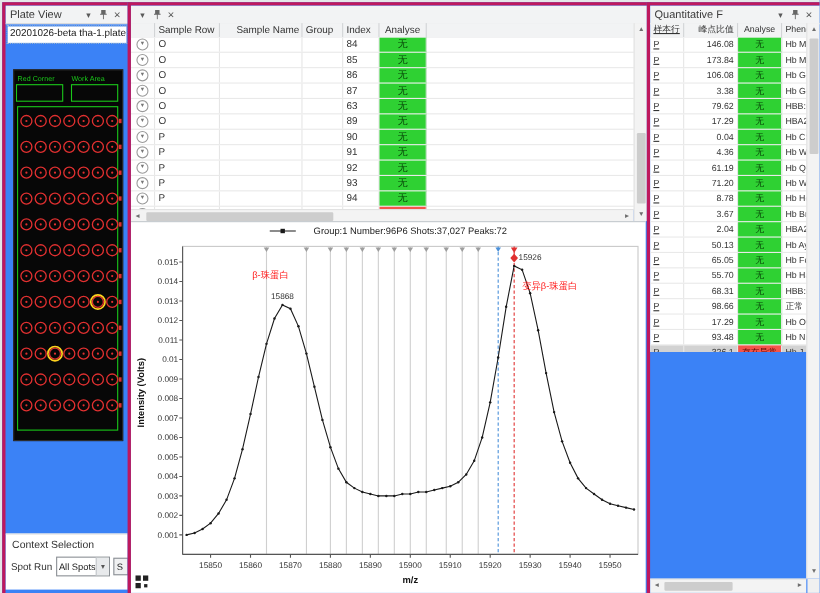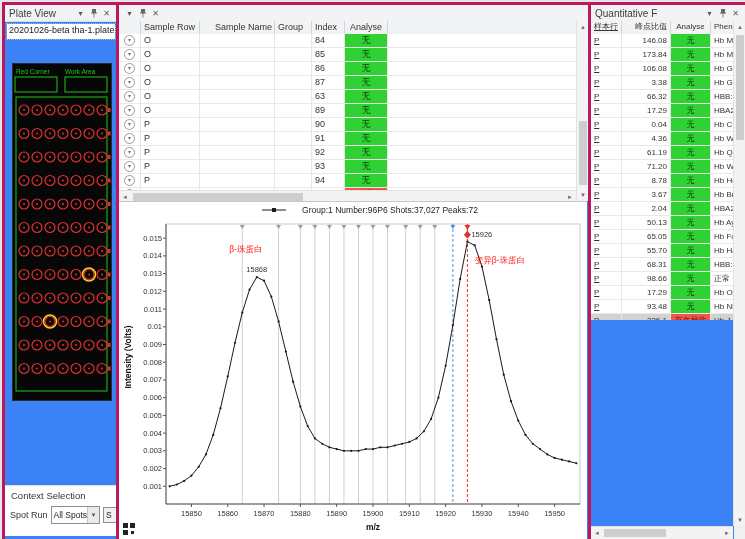--- a/index.html
+++ b/index.html
@@ -53,21 +53,21 @@
   .row-selected .cell-err{background:#f4544b;}
   
   .sb{position:absolute;background:#f3f3f3;}
   .sb-v{width:12px;border-left:1px solid #e2e2e2;}
   .sb-h{height:12px;border-top:1px solid #e2e2e2;}
   .sb-btn{position:absolute;width:12px;height:12px;display:flex;align-items:center;justify-content:center;font-size:6px;color:#6e6e6e;}
   .sb-thumb{position:absolute;background:#cdcdcd;border-radius:1px;}
   .sb-corner{position:absolute;background:#f0f0f0;}
   
   #chart-area{position:absolute;left:0;top:196px;width:468px;height:337px;background:#fff;border-top:1px solid #c3c8cc;}
-  .chart-legend{position:absolute;left:0;top:3px;width:100%;display:flex;align-items:center;justify-content:center;gap:16px;font-size:8.5px;color:#222;padding-left:17px;}
+  .chart-legend{position:absolute;left:0;top:3px;width:100%;display:flex;align-items:center;justify-content:center;gap:16px;font-size:8.5px;color:#222;}
   #ylabel{position:absolute;left:-56px;top:150px;width:130px;text-align:center;font-size:8.5px;font-weight:bold;color:#111;transform:rotate(-90deg);}
   #chart-svg{position:absolute;left:13px;top:14px;}
   #watermark{position:absolute;left:4px;bottom:4px;}
   
   #qr-hsb{left:0;top:185px;width:457px;}
   #qr-vsb{right:0;top:16px;height:180px;}
   #rp-vsb{right:0;top:16px;height:505px;}
   #rp-hsb{left:0;top:521px;width:142px;}
 </style>
 </head>
@@ -663,21 +663,21 @@
           <div class="gc rp-c3">Hb G-Coushatta</div>
         </div>
         <div class="grow rp-row">
           <div class="gc rp-c0">P</div>
           <div class="gc rp-c1">3.38</div>
           <div class="gc rp-c2 cell-ok">无</div>
           <div class="gc rp-c3">Hb G-San José</div>
         </div>
         <div class="grow rp-row">
           <div class="gc rp-c0">P</div>
-          <div class="gc rp-c1">66.32</div>
+          <div class="gc rp-c1">79.62</div>
           <div class="gc rp-c2 cell-ok">无</div>
           <div class="gc rp-c3">HBB:c.255_264</div>
         </div>
         <div class="grow rp-row">
           <div class="gc rp-c0">P</div>
           <div class="gc rp-c1">17.29</div>
           <div class="gc rp-c2 cell-ok">无</div>
           <div class="gc rp-c3">HBA2:c.41C&gt;T(</div>
         </div>
         <div class="grow rp-row">

